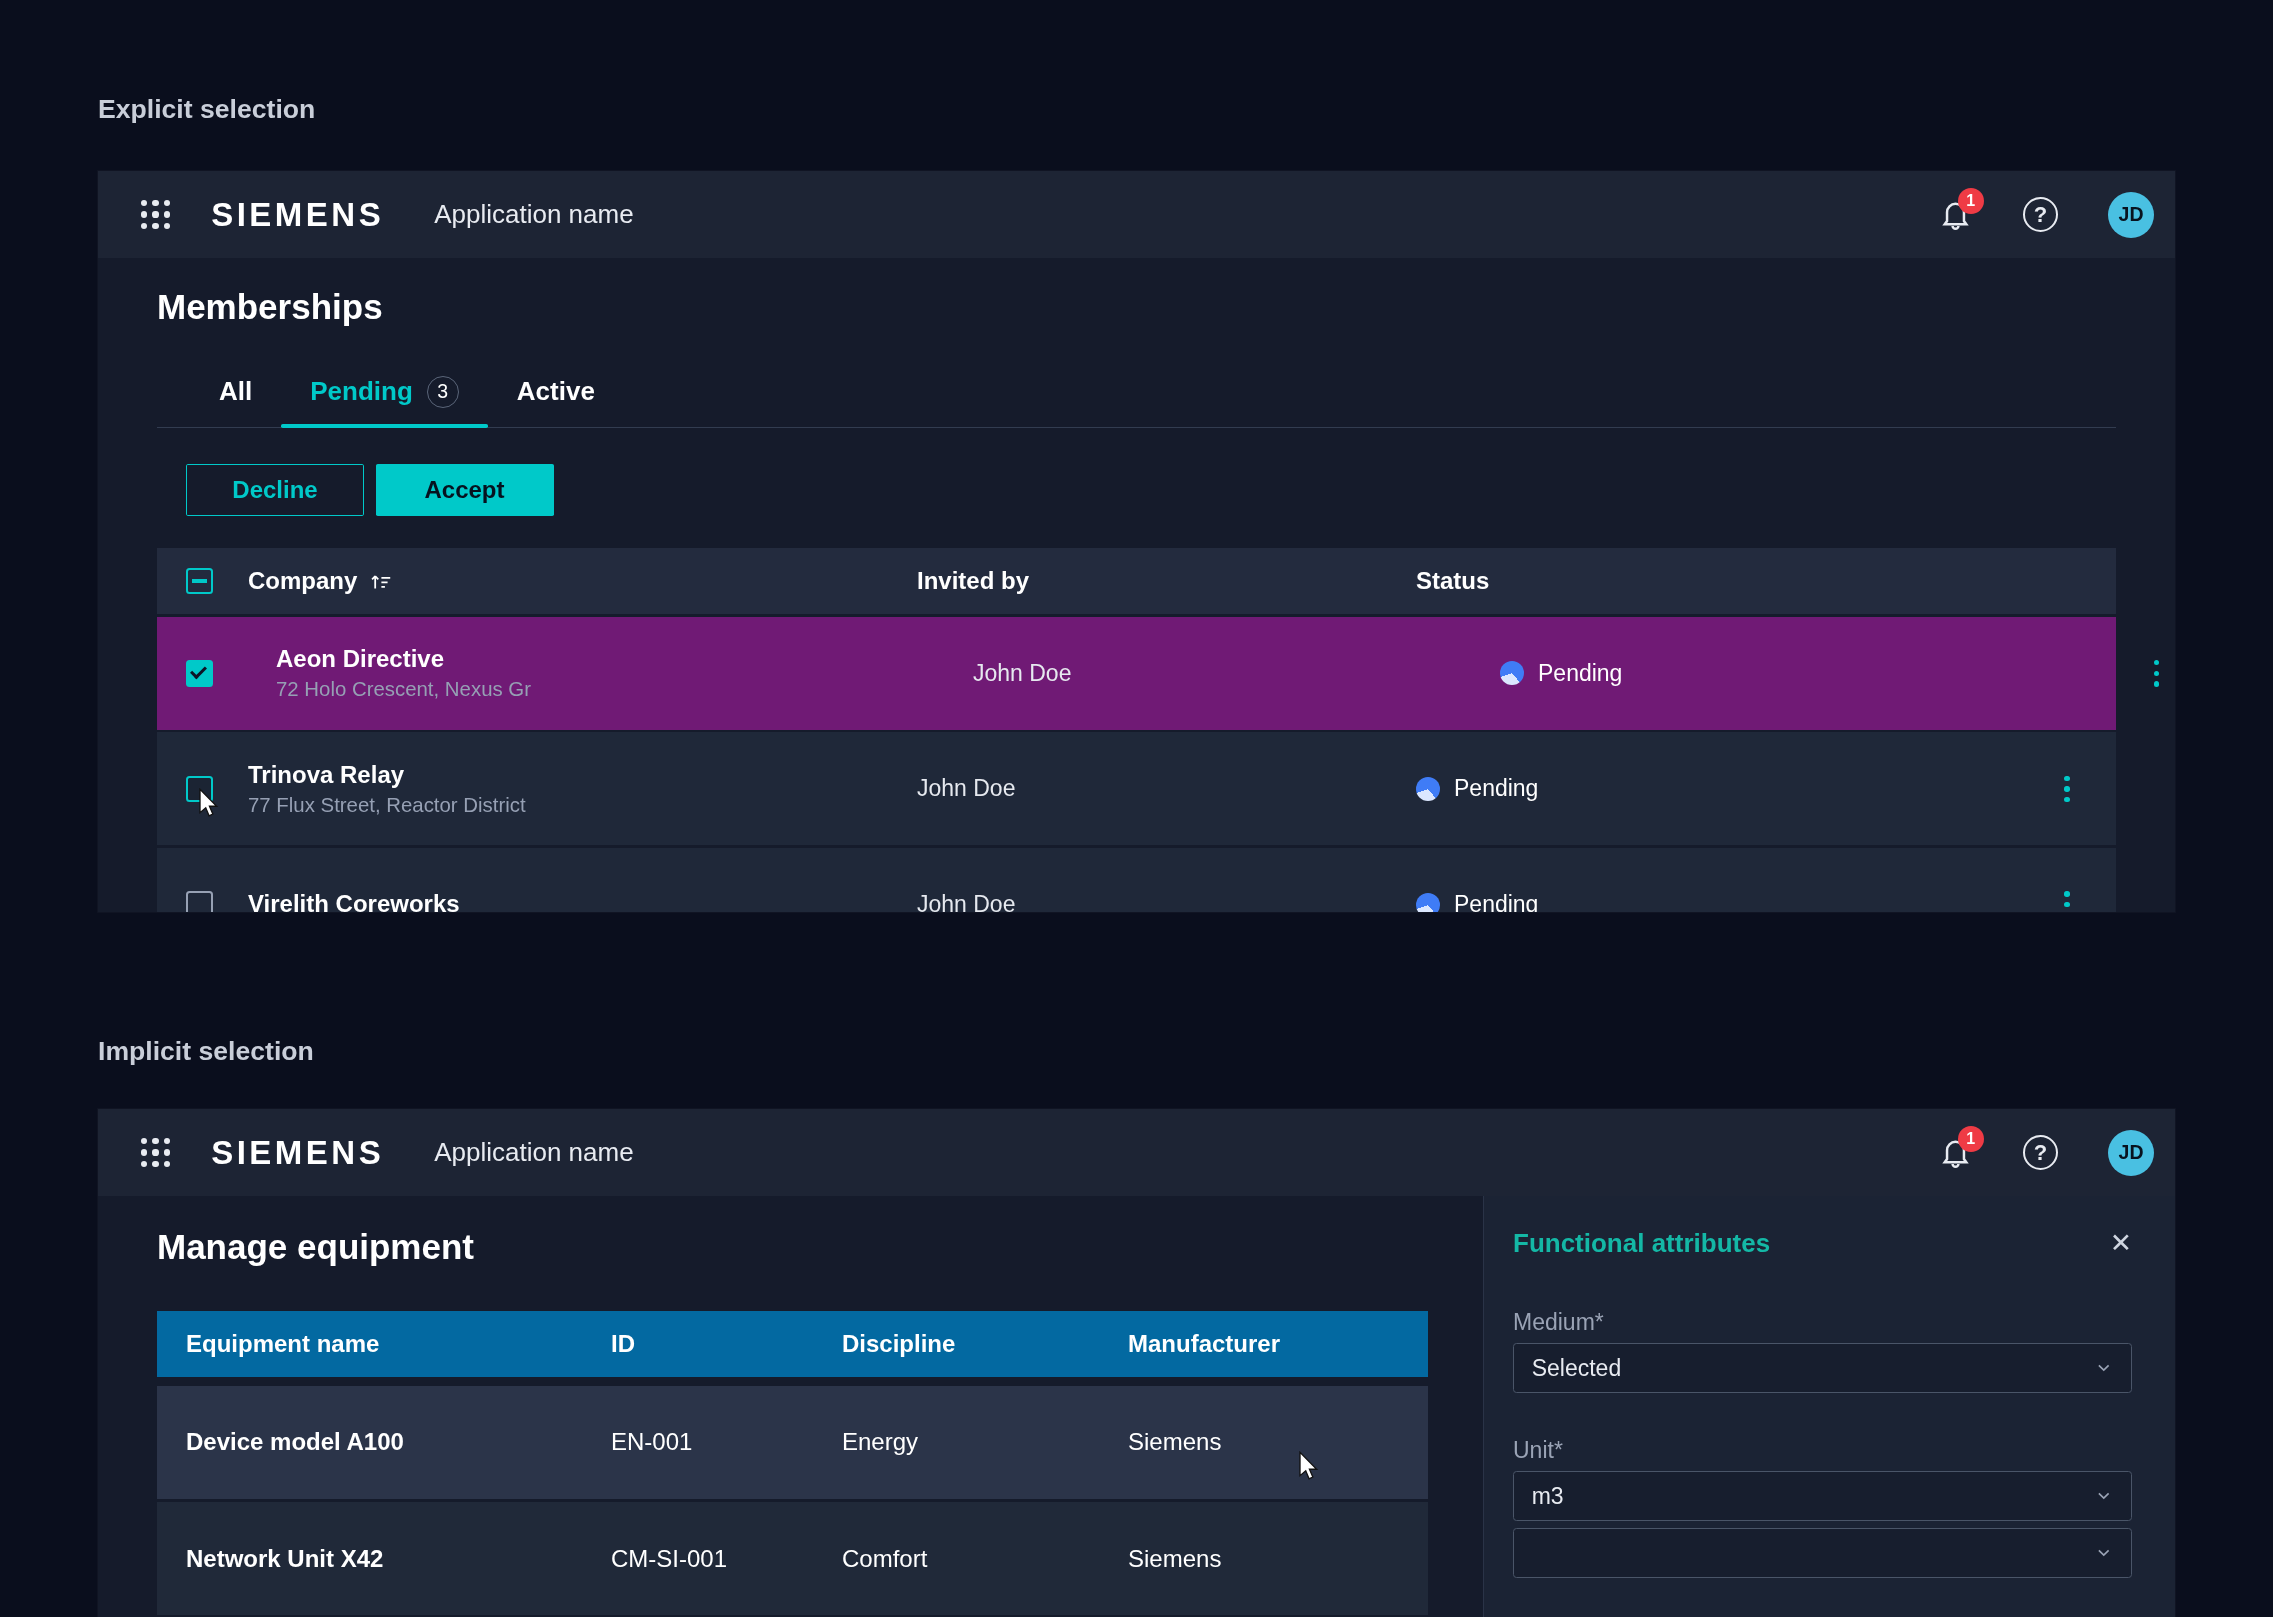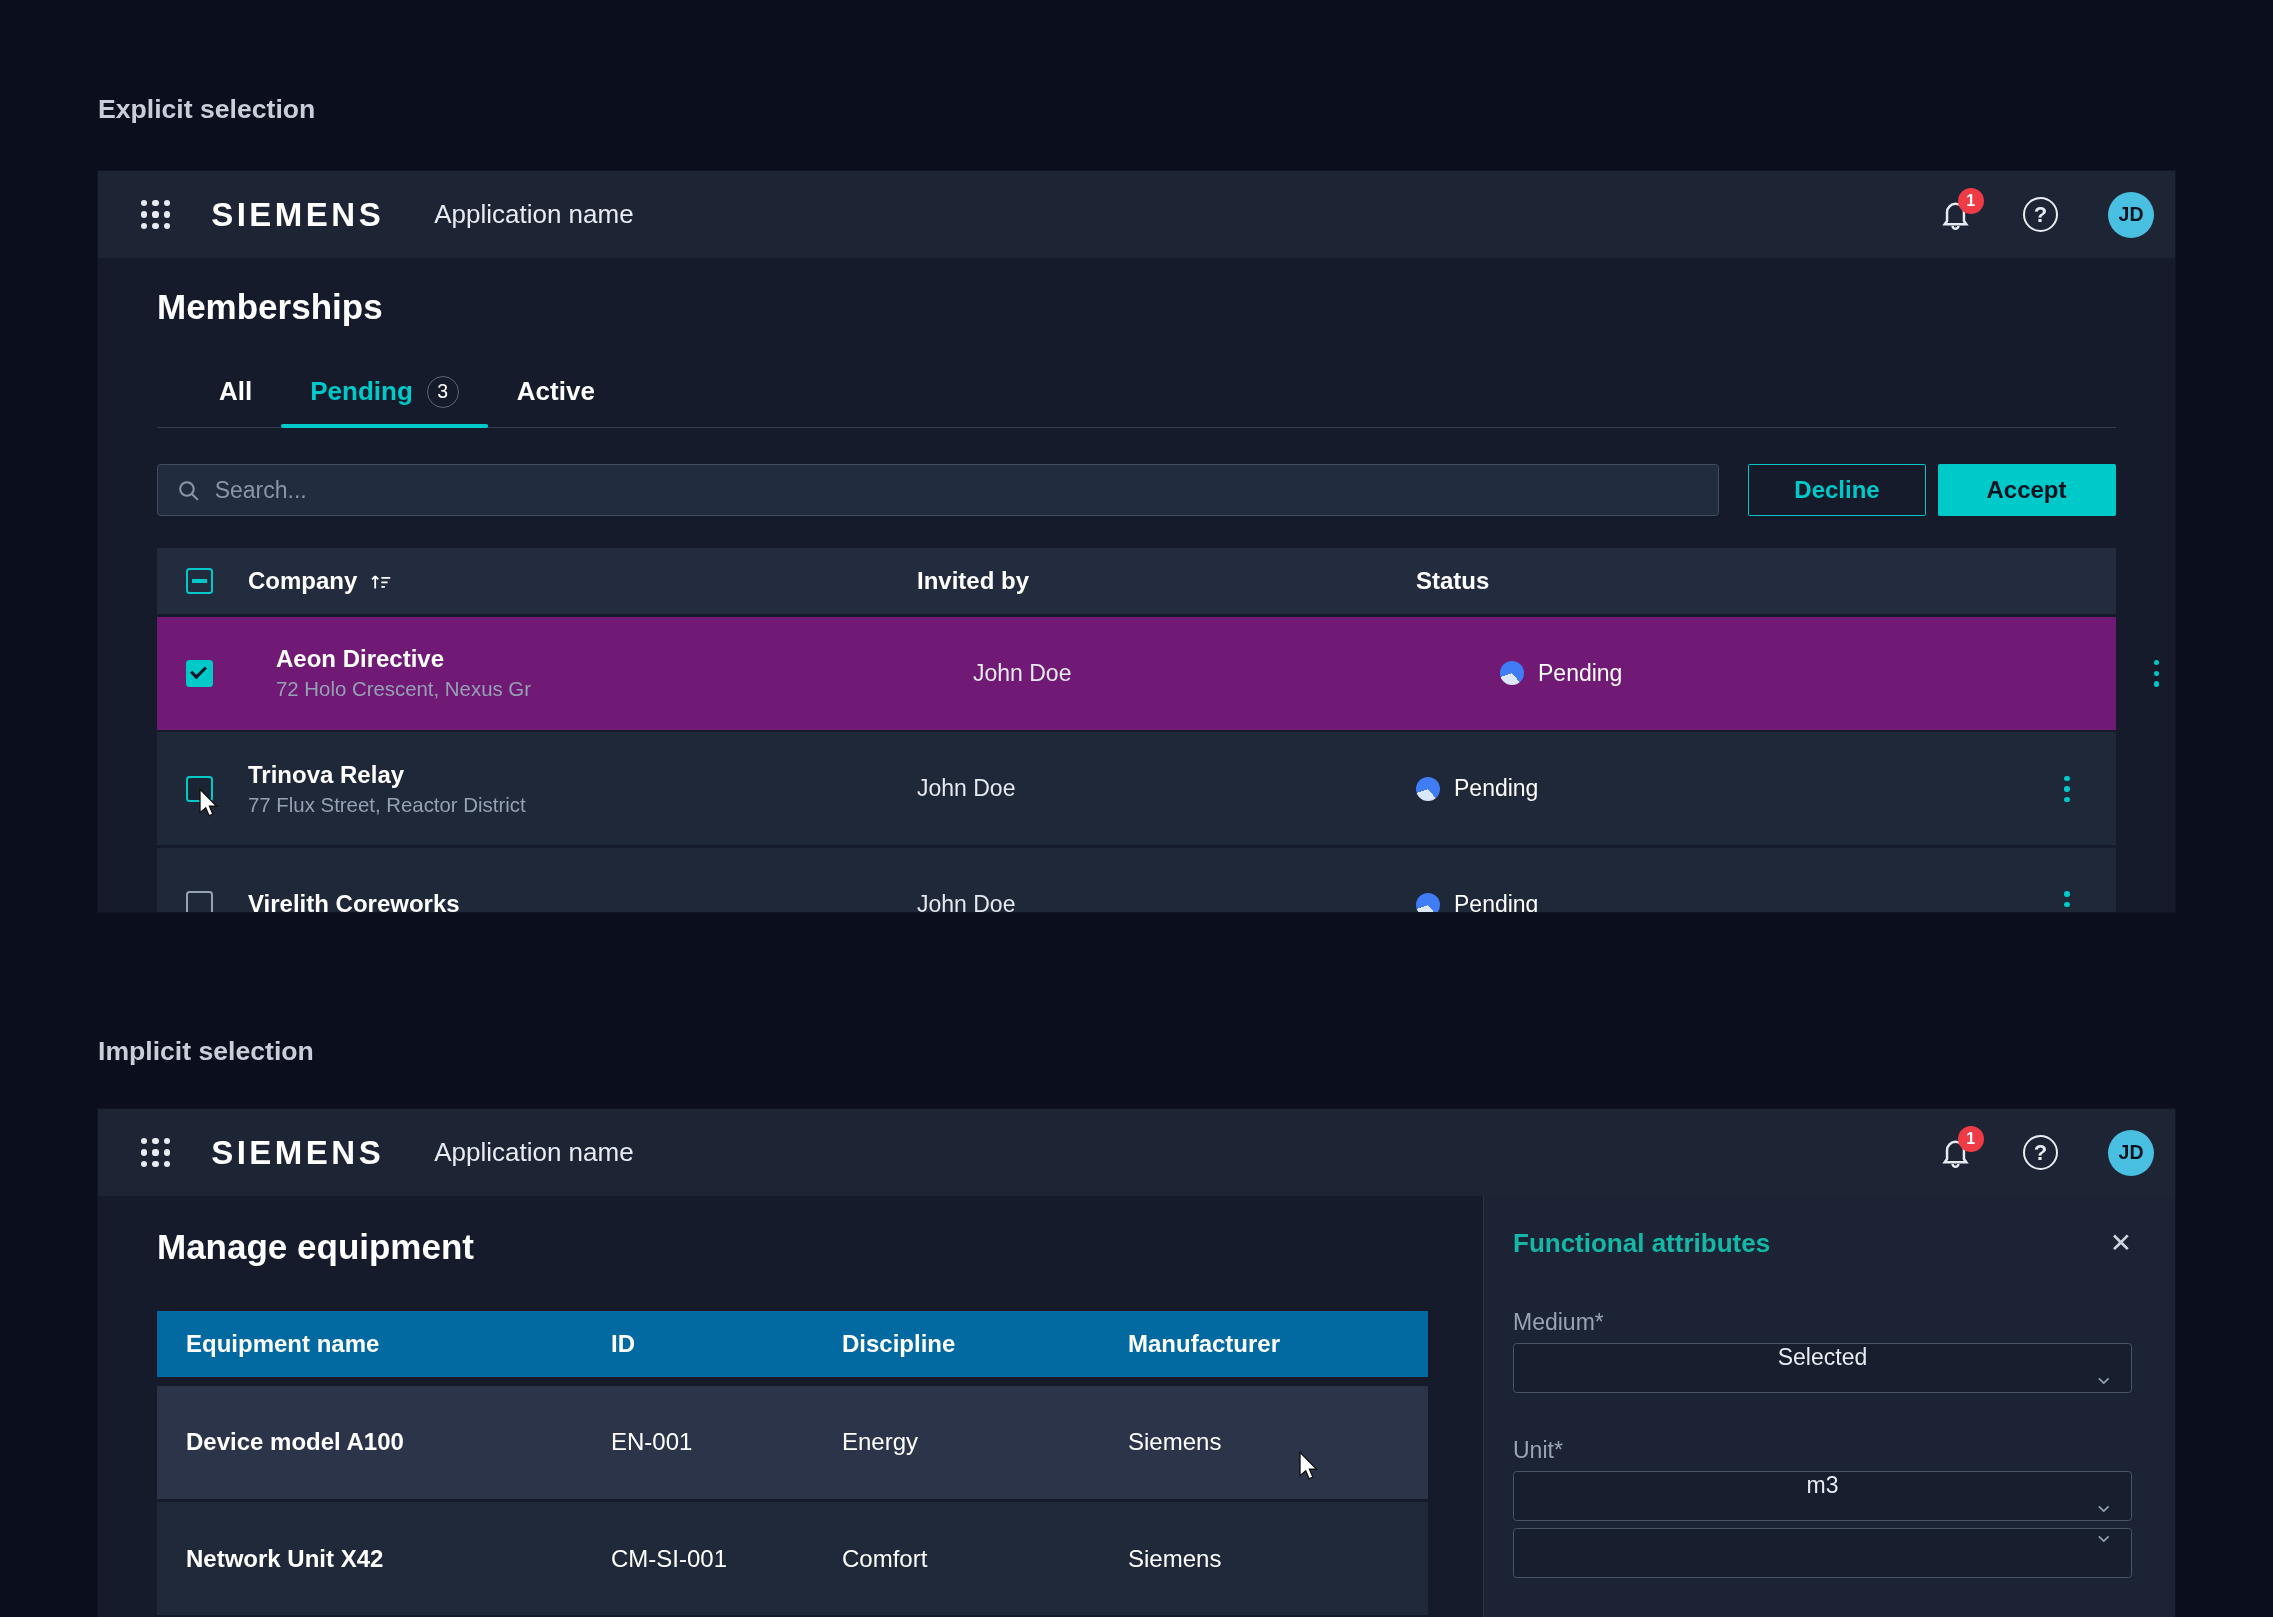--- a/index.html
+++ b/index.html
@@ -100,21 +100,21 @@
   .gap-row2 { height:3.5px; }
 
   .panel { flex:1; background:#1b2334; border-left:0.9px solid #2a3347; padding:0 43px 0 29px; }
   .panel-head { display:flex; align-items:center; justify-content:space-between; margin-top:32px; }
   .panel-title { font-size:26px; font-weight:700; color:#14b8a6; }
   .close-x { font-size:26.6px; color:#cfd5e0; cursor:pointer; line-height:26.6px; }
   .field-label { font-size:23px; color:#9aa3b5; }
   .fl-1 { margin-top:50px; }
   .fl-n { margin-top:44px; }
   .select { margin-top:7px; height:50px; border:0.9px solid #4a5568; border-radius:3.5px; background:#171e2e;
-            display:flex; align-items:center; padding:0 17.7px; cursor:pointer;flex-direction:column; }
+            display:flex; align-items:center; padding:0 17.7px; cursor:pointer; }
   .select .value { font-size:23px; color:#e8ebf1; }
   .select svg { margin-left:auto; width:19.5px; height:19.5px; }
 
   .cursor { position:absolute; z-index:50; width:24px; height:32px; }
   #cursor1 { left:196px; top:788px; }
   #cursor2 { left:1296px; top:1451px; }
 </style>
 </head>
 <body>
 
@@ -160,27 +160,20 @@
         <div class="tab active">
           <span>Pending</span>
           <span class="tab-badge">3</span>
         </div>
         <div class="tab">
           <span>Active</span>
         </div>
       </div>
 
       <div class="toolbar">
-        <div class="search">
-          <svg viewBox="0 0 24 24" fill="none" stroke="#8b95a8" stroke-width="2">
-            <circle cx="10.5" cy="10.5" r="6.5"></circle>
-              <path d="M15.5 15.5 L21 21"></path>
-          </svg>
-          <input type="text" placeholder="Search..." style="">
-        </div>
         <button class="btn outline">Decline</button>
         <button class="btn fill">Accept</button>
       </div>
 
       <div class="table1">
         <div class="trow1 thead1">
           <div>
               <div class="checkbox cb-ind"></div>
             </div>
           <div class="th">

